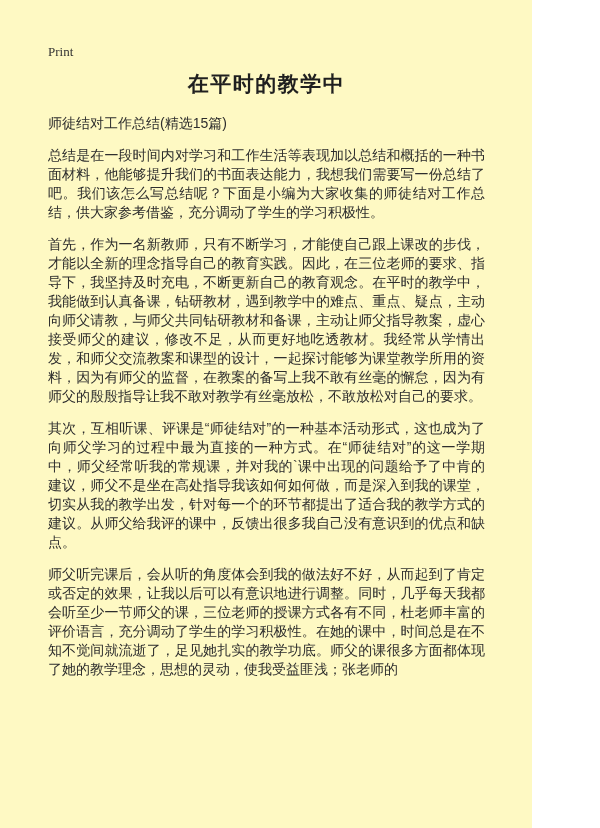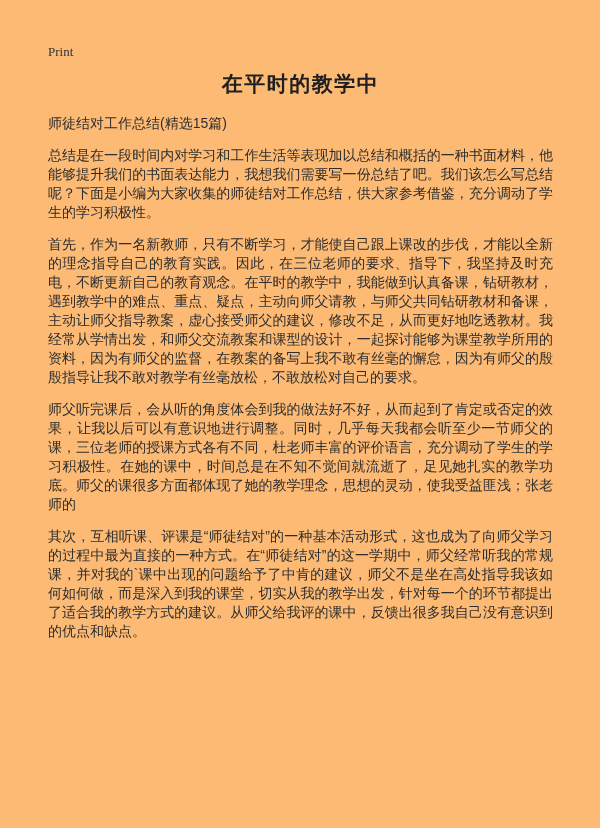--- a/index.html
+++ b/index.html
@@ -2,23 +2,23 @@
 <html><head>
 <meta charset="utf-8">
 <style>
   html, body {
     margin: 0;
     padding: 0;
     background: #ffffff;
   }
   .page {
     position: relative;
-    width: 600px;
+    width: 532px;
     height: 828px;
-    background: #fdba74;
+    background: #fef9c3;
     overflow: hidden;
     box-sizing: border-box;
     padding: 44px 47px 0 48px;
     color: #2d2d2d;
     font-family: "Liberation Sans", "DejaVu Sans", sans-serif;
   }
   .print-link {
     font-family: "Liberation Serif", "DejaVu Serif", serif;
     font-size: 13px;
     line-height: 15px;
@@ -67,16 +67,16 @@
   <h1 class="doc-title">在平时的教学中</h1>
 
   <p class="doc-subtitle">师徒结对工作总结(精选15篇)</p>
 
   <p class="body-para">总结是在一段时间内对学习和工作生活等表现加以总结和概括的一种书面材料，他能够提升我们的书面表达能力，我想我们需要写一份总结了吧。我们该怎么写总结呢？下面是小编为大家收集的师徒结对工作总结，供大家参考借鉴，充分调动了学生的学习积极性。</p>
 
 
 
   <p class="body-para">首先，作为一名新教师，只有不断学习，才能使自己跟上课改的步伐，才能以全新的理念指导自己的教育实践。因此，在三位老师的要求、指导下，我坚持及时充电，不断更新自己的教育观念。在平时的教学中，我能做到认真备课，钻研教材，遇到教学中的难点、重点、疑点，主动向师父请教，与师父共同钻研教材和备课，主动让师父指导教案，虚心接受师父的建议，修改不足，从而更好地吃透教材。我经常从学情出发，和师父交流教案和课型的设计，一起探讨能够为课堂教学所用的资料，因为有师父的监督，在教案的备写上我不敢有丝毫的懈怠，因为有师父的殷殷指导让我不敢对教学有丝毫放松，不敢放松对自己的要求。</p>
 
+  <p class="body-para">其次，互相听课、评课是“师徒结对”的一种基本活动形式，这也成为了向师父学习的过程中最为直接的一种方式。在“师徒结对”的这一学期中，师父经常听我的常规课，并对我的`课中出现的问题给予了中肯的建议，师父不是坐在高处指导我该如何如何做，而是深入到我的课堂，切实从我的教学出发，针对每一个的环节都提出了适合我的教学方式的建议。从师父给我评的课中，反馈出很多我自己没有意识到的优点和缺点。</p>
+
   <p class="body-para">师父听完课后，会从听的角度体会到我的做法好不好，从而起到了肯定或否定的效果，让我以后可以有意识地进行调整。同时，几乎每天我都会听至少一节师父的课，三位老师的授课方式各有不同，杜老师丰富的评价语言，充分调动了学生的学习积极性。在她的课中，时间总是在不知不觉间就流逝了，足见她扎实的教学功底。师父的课很多方面都体现了她的教学理念，思想的灵动，使我受益匪浅；张老师的</p>
-
-  <p class="body-para">其次，互相听课、评课是“师徒结对”的一种基本活动形式，这也成为了向师父学习的过程中最为直接的一种方式。在“师徒结对”的这一学期中，师父经常听我的常规课，并对我的`课中出现的问题给予了中肯的建议，师父不是坐在高处指导我该如何如何做，而是深入到我的课堂，切实从我的教学出发，针对每一个的环节都提出了适合我的教学方式的建议。从师父给我评的课中，反馈出很多我自己没有意识到的优点和缺点。</p>
 </div>
 
 </body></html>

